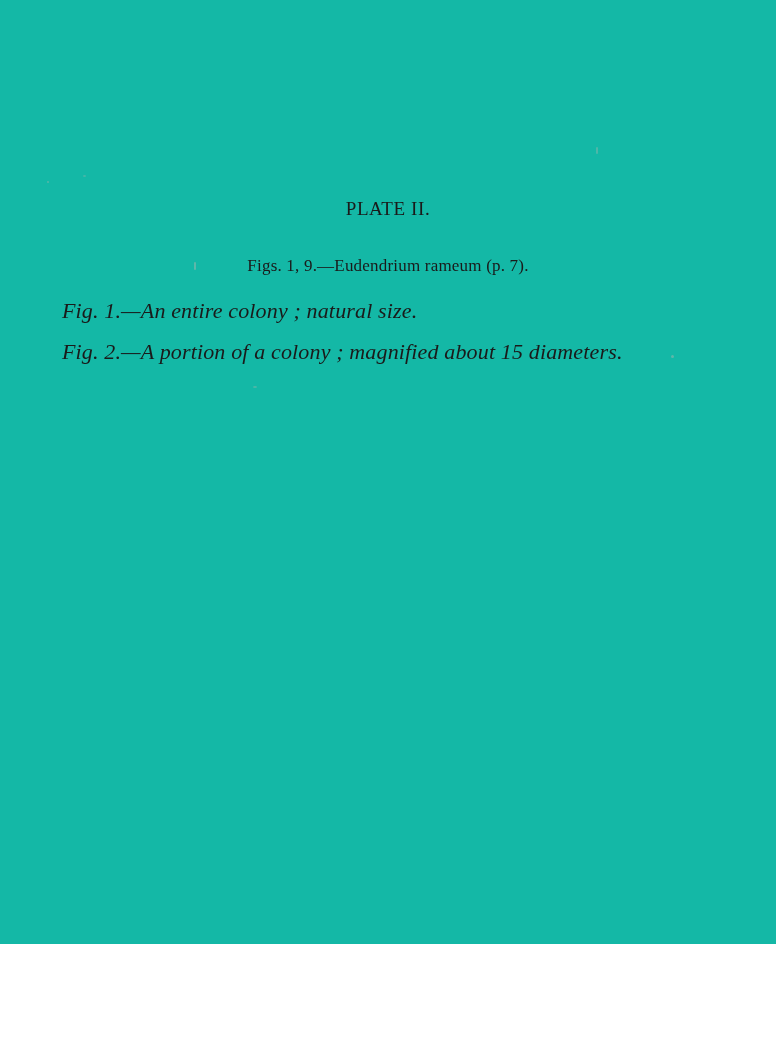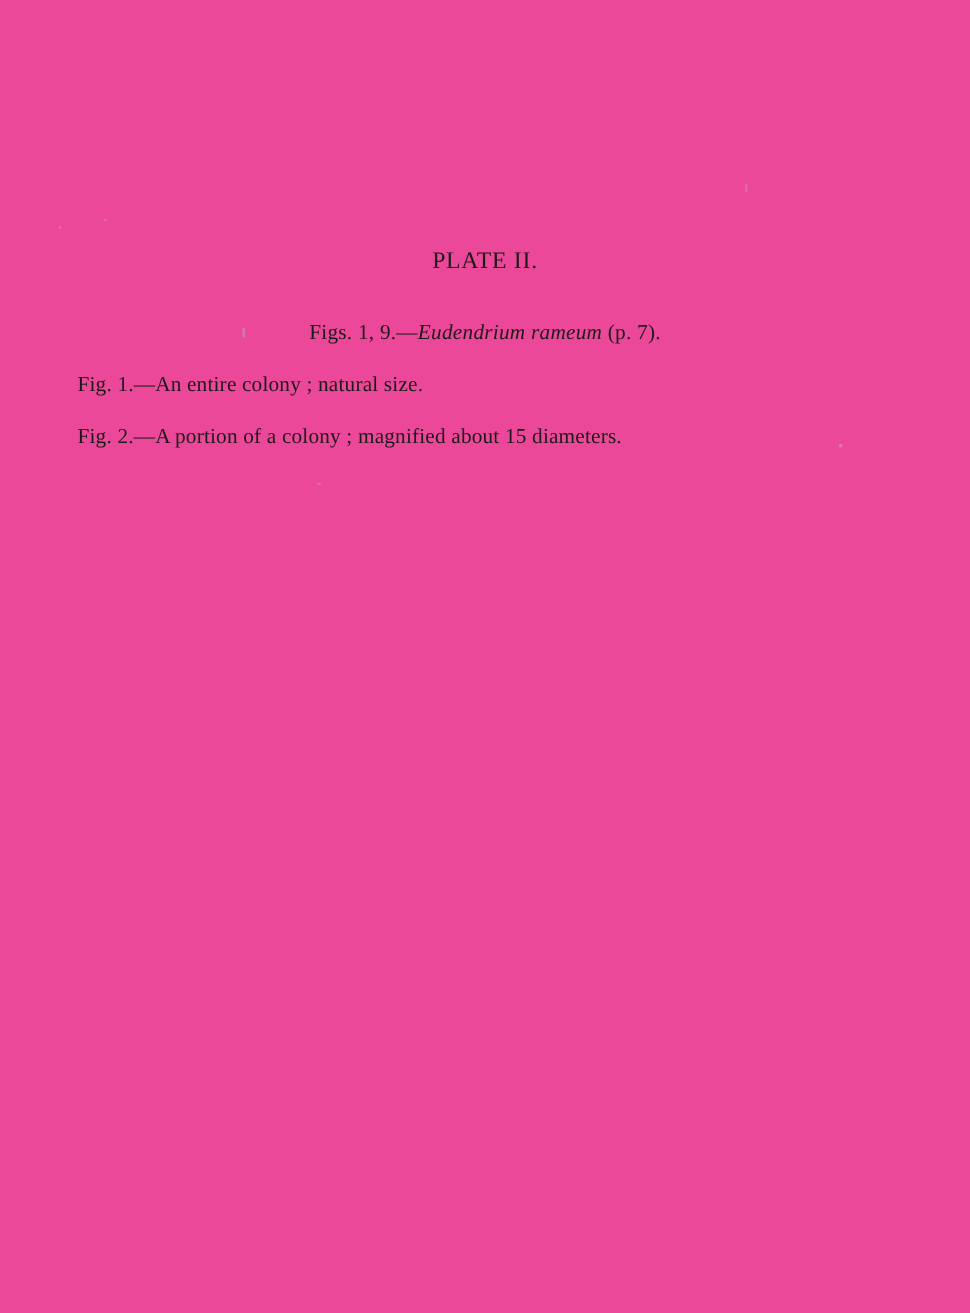--- a/index.html
+++ b/index.html
@@ -14,22 +14,22 @@
     color: #1a1a1a;
     position: relative;
     overflow: hidden;
   }
 
   .page {
     position: absolute;
     left: 0;
     top: 0;
     width: 776px;
-    height: 1050px;
-    background: #ec4899;
+    height: 944px;
+    background: #14b8a6;
   }
 
   
   .speck {
     position: absolute;
     background: #b9b5ad;
     border-radius: 50%;
     opacity: 0.55;
   }
   .speck.s1 { left: 596px; top: 147px; width: 2px; height: 7px; border-radius: 1px; opacity: 0.35; }
@@ -53,29 +53,29 @@
   .figs-head {
     position: absolute;
     left: 0;
     top: 256px;
     width: 776px;
     text-align: center;
     font-size: 17px;
     letter-spacing: 0.2px;
   }
   .figs-head .species {
-    font-style: italic;
   }
 
   .fig-line {
     position: absolute;
     left: 62px;
-    font-size: 17px;
+    font-size: 22px;
     letter-spacing: 0.15px;
     white-space: nowrap;
+    font-style: italic;
   }
   .fig-line.l1 { top: 298px; }
   .fig-line.l2 { top: 339px; text-align: right; }
 </style>
 </head>
 <body>
 
 <div class="page">
 
   <div class="speck s1"></div>

